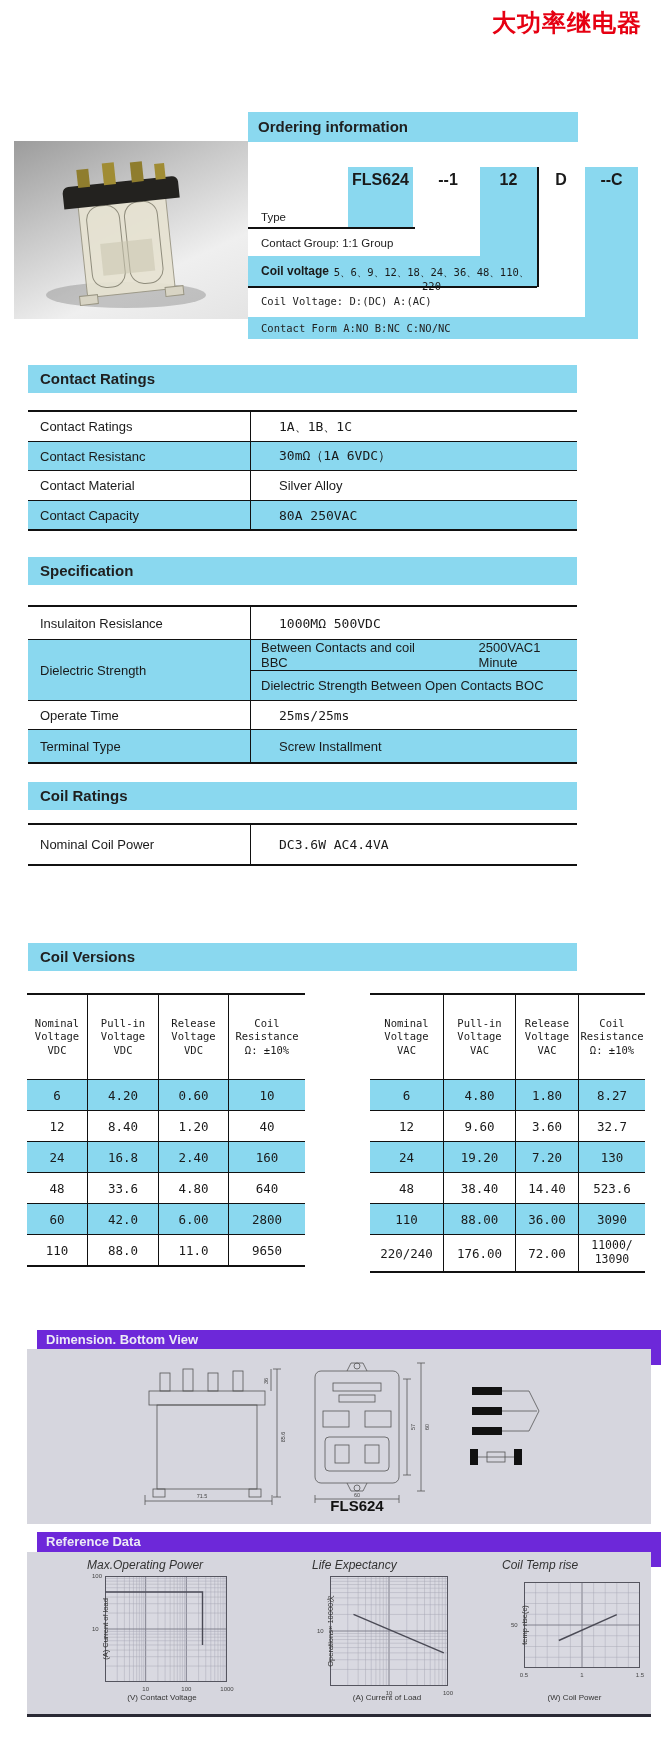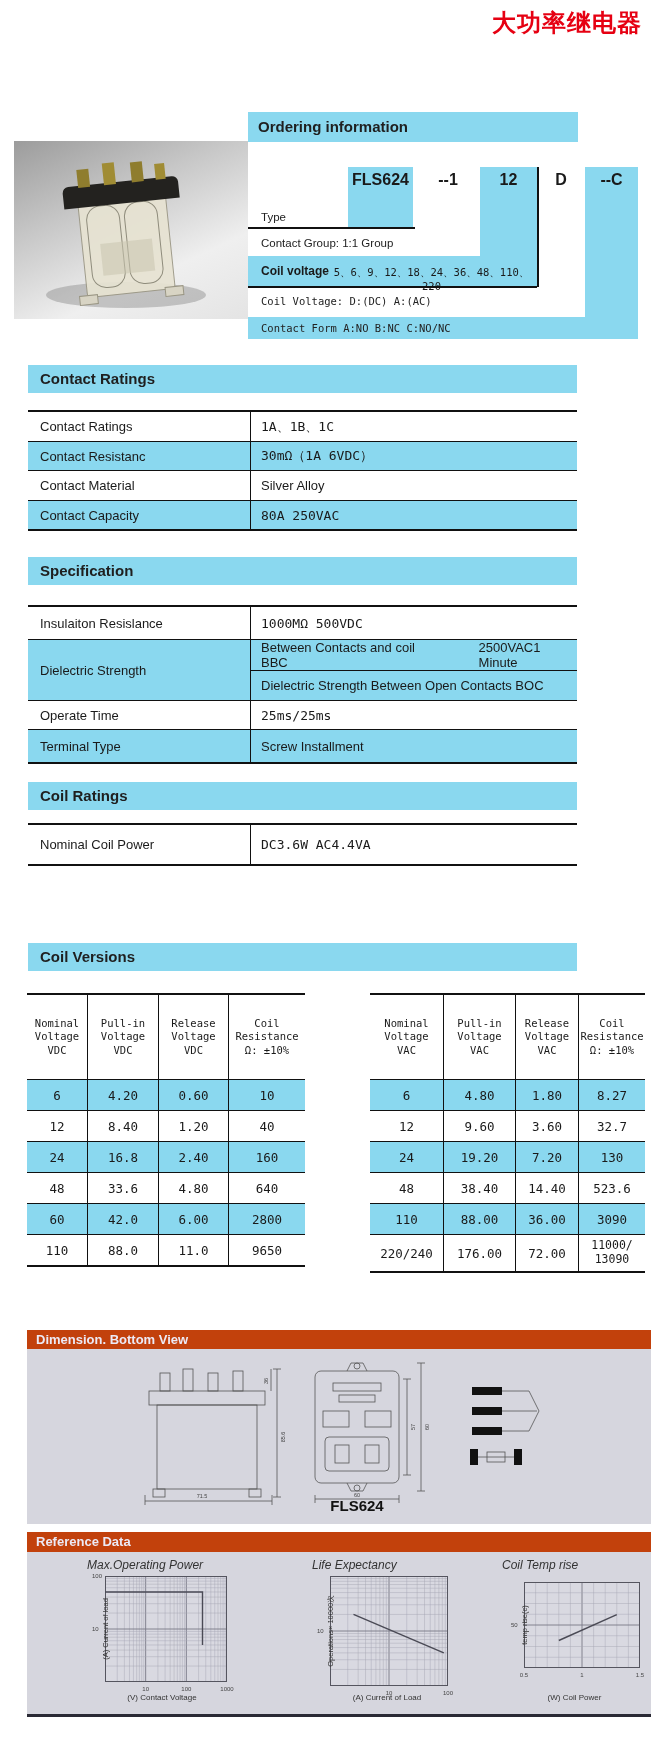--- a/index.html
+++ b/index.html
@@ -24,37 +24,37 @@
   .ord-small{font-size:11.5px;color:#222;}
   .ord-mono{font-size:10.5px;color:#222;}
   
   .sec-bar{left:28px;width:549px;height:28px;background:#8ad8ef;}
   .sec-bar span{position:absolute;left:12px;top:5px;font-size:15px;font-weight:bold;color:#1f1f1f;}
   
   .spec-table{left:28px;width:549px;border-top:2px solid #111;border-bottom:2px solid #111;}
   .sp-row{display:flex;border-top:1px solid #111;}
   .sp-row:first-child{border-top:none;}
   .sp-label{width:222px;display:flex;align-items:center;padding-left:12px;font-size:13px;box-sizing:border-box;}
-  .sp-value{flex:1;border-left:1px solid #111;display:flex;align-items:center;padding-left:10px;font-size:13px;box-sizing:border-box;}
+  .sp-value{flex:1;border-left:1px solid #111;display:flex;align-items:center;padding-left:28px;font-size:13px;box-sizing:border-box;}
   .sub2{flex-direction:column;align-items:stretch;padding-left:0;}
   .sub{flex:1;display:flex;align-items:center;padding-left:10px;gap:26px;}
   .sub-top{border-bottom:1px solid #111;gap:44px;}
   
   .cv-table{border-top:2px solid #111;border-bottom:2px solid #111;font-family:"DejaVu Sans Mono",monospace;}
   .cv-head{display:flex;height:84px;}
   .cv-row{display:flex;height:30px;border-top:1px solid #111;}
   .cv-row.tall{height:36px;}
   .cv-c{display:flex;align-items:center;justify-content:center;text-align:center;box-sizing:border-box;}
   .cv-head .cv-c{font-size:10.5px;line-height:1.3;}
   .cv-row .cv-c{font-size:12.5px;}
   .bl{border-left:1px solid #111;}
   .w1{width:60px}.w2{width:71px}.w3{width:70px}.w4{flex:1}
   .v1{width:73px}.v2{width:72px}.v3{width:63px}.v4{flex:1}
   
-  .purple-bar{left:27px;width:624px;height:35px;background:#c2410c;}
+  .purple-bar{left:37px;width:624px;height:35px;background:#6d28d9;}
   .purple-bar span{position:absolute;left:9px;top:2px;font-size:13px;font-weight:bold;color:#eceaf6;}
   .panel{left:27px;width:624px;background:#d6d6de;}
   .model-label{font-size:15px;font-weight:600;color:#111;}
   
   .chart{position:absolute;top:0;height:100%;}
   .ctitle{position:absolute;top:6px;left:30px;right:0;text-align:left;font-size:12px;color:#333;font-style:italic;}
   .plot{position:absolute;background:#d9d9e1;}
   .plot svg{position:absolute;left:0;top:0;}
   .xlab{position:absolute;top:141px;left:30px;right:0;text-align:center;font-size:8px;color:#333;}
   .ylab{position:absolute;transform-origin:0 0;transform:rotate(-90deg);text-align:center;font-size:7.5px;color:#333;}

